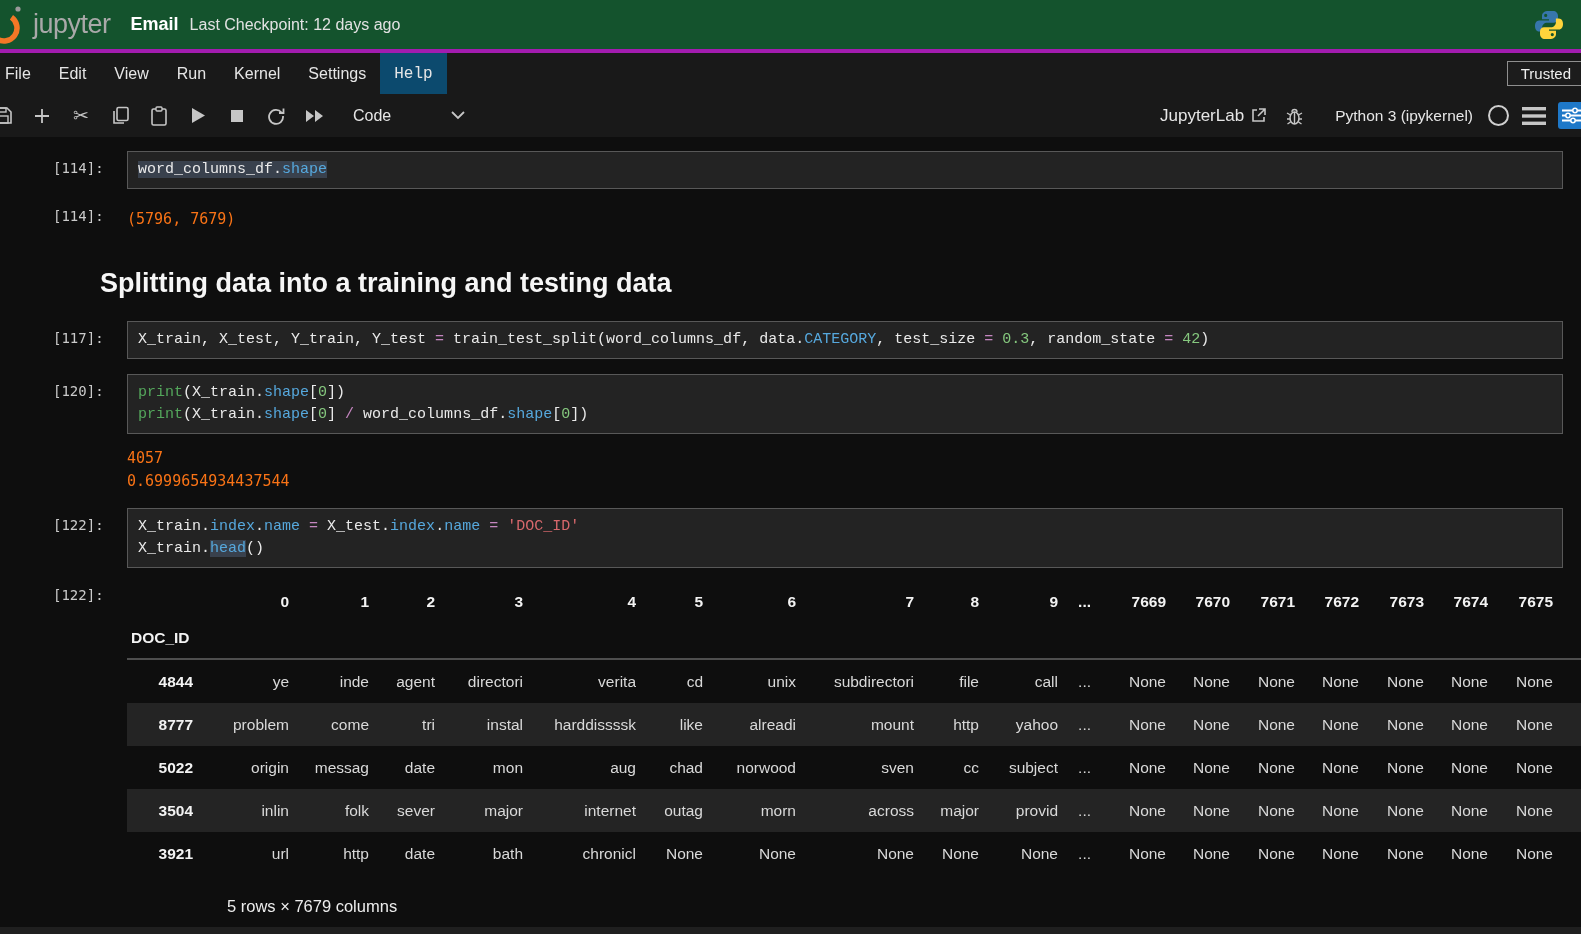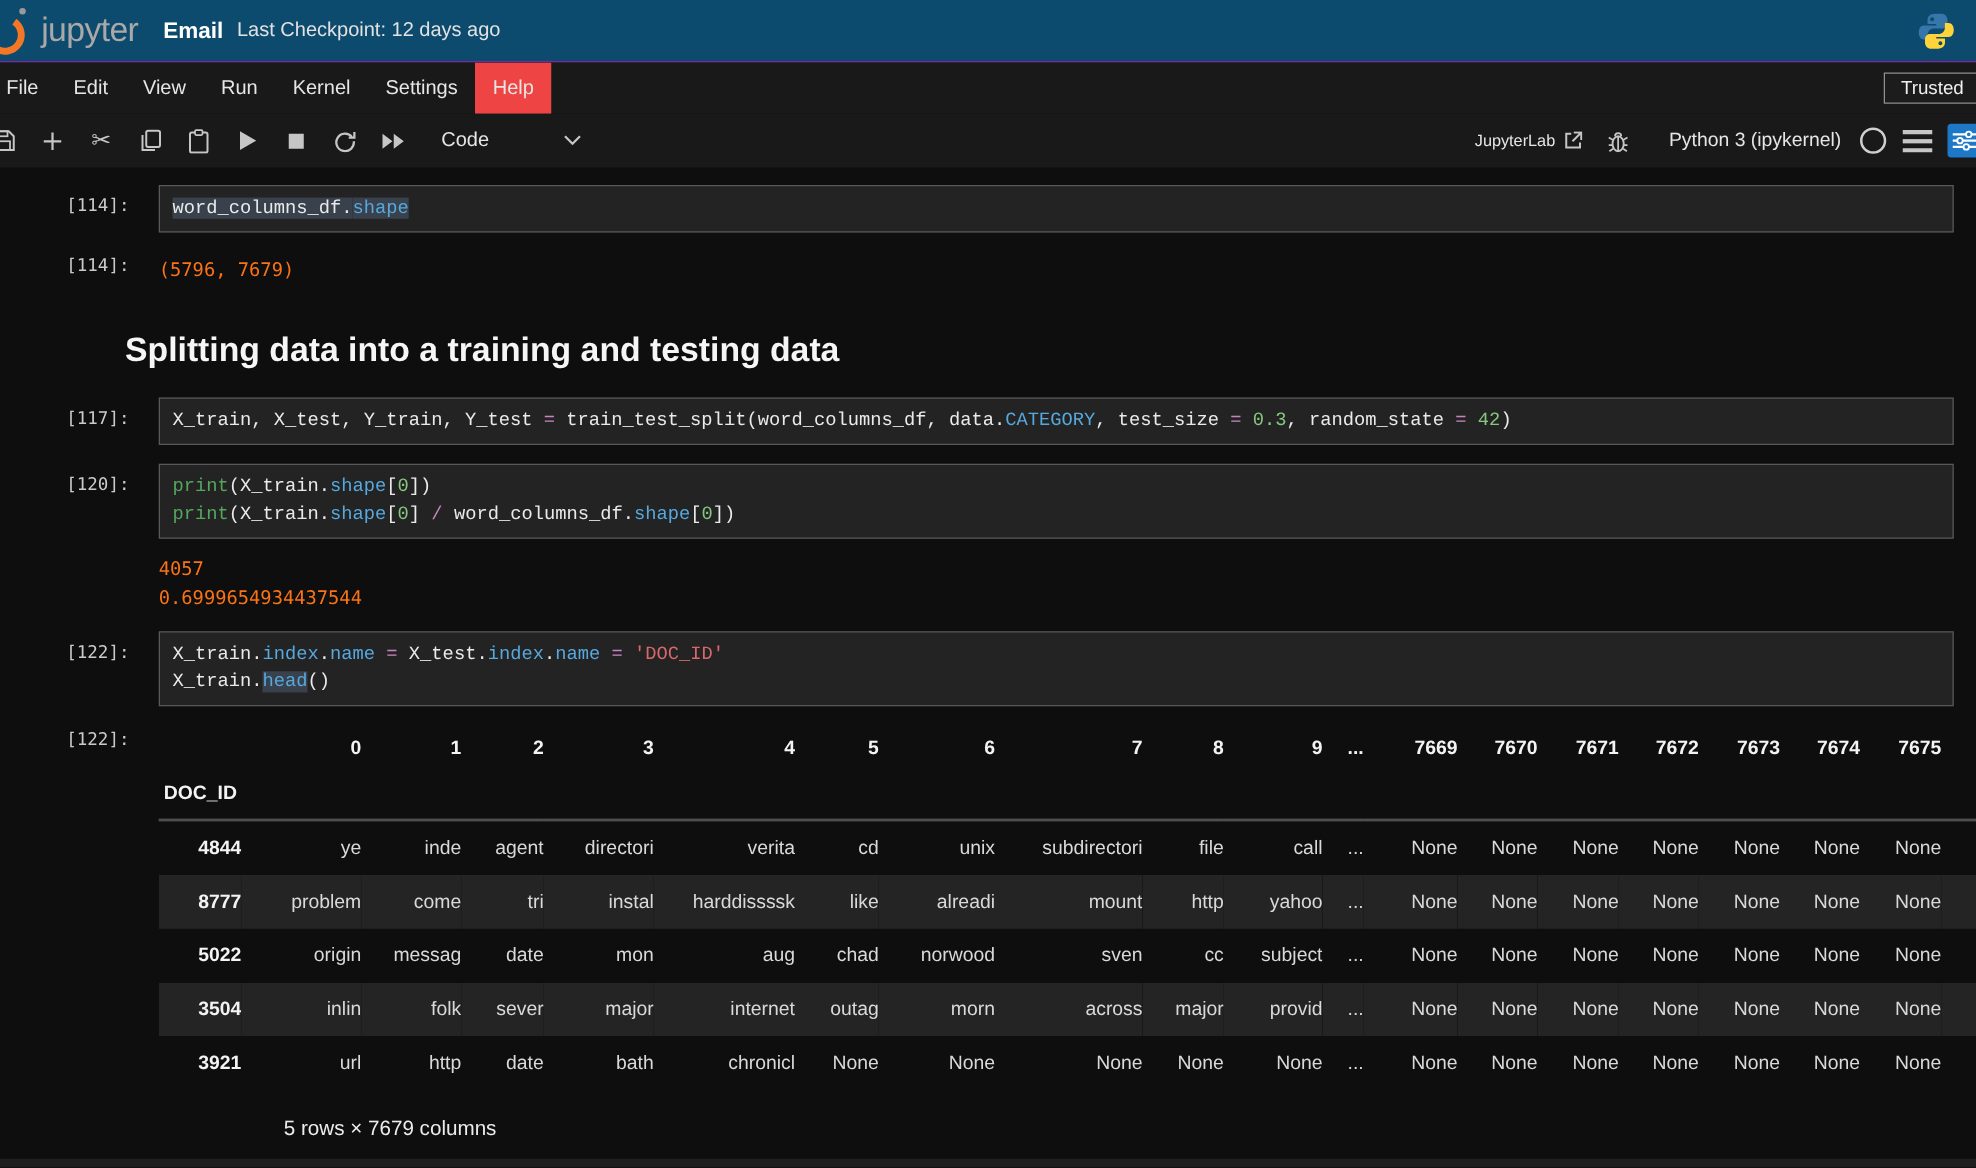--- a/index.html
+++ b/index.html
@@ -1,47 +1,47 @@
 <!DOCTYPE html>
 <html><head>
 <meta charset="utf-8">
 <style>
   html,body{margin:0;padding:0;background:#0e0e0e;}
   body{width:1581px;height:934px;overflow:hidden;position:relative;
        font-family:"Liberation Sans",sans-serif;-webkit-font-smoothing:antialiased;}
 
   
-  .topbar{height:49px;background:#0c4a6e;border-bottom:1px solid #a21caf;
+  .topbar{height:49px;background:#14532d;border-bottom:4px solid #a21caf;
           display:flex;align-items:center;overflow:hidden;}
   .logo-wrap{display:flex;align-items:center;margin-left:-13px;flex:none;}
   .logo-text{font-size:27px;color:#a9a9a9;letter-spacing:-0.5px;margin-left:4px;}
   .nb-title{font-size:18px;font-weight:700;color:#ffffff;margin-left:20px;}
   .checkpoint{font-size:16px;color:#e2e2e2;margin-left:11px;}
   .topbar-spacer{flex:1;}
   .py-logo{margin-right:16px;flex:none;}
 
   
   .menubar{height:41px;background:#191919;display:flex;align-items:stretch;overflow:hidden;}
   .menu-item{font-size:16px;color:#e6e6e6;padding:0 14px;display:flex;align-items:center;cursor:default;}
   .menu-item:first-child{margin-left:-9px;}
-  .menu-item.active{background:#ef4444;}
+  .menu-item.active{background:#0c4a6e;font-family:Liberation Mono, monospace;}
   .menubar-spacer{flex:1;}
   .trusted-btn{align-self:center;margin-right:-4px;border:1px solid #8f8f8f;background:#1c1c1c;
                color:#efefef;font-size:15px;padding:3px 13px;}
 
   
   .toolbar{height:43px;background:#191919;display:flex;align-items:center;overflow:hidden;}
   .tb-btn{width:30px;height:30px;display:flex;align-items:center;justify-content:center;
           flex:none;margin-right:9px;}
   .tb-btn svg{display:block;}
   .scissors-glyph{font-size:19px;color:#c6c6c6;line-height:1;}
   .cell-type{font-size:16px;color:#e6e6e6;margin:0 0 0 14px;}
   .tb-chevron{margin-left:52px;}
   .toolbar-spacer{flex:1;}
-  .jl-link{display:flex;align-items:center;color:#e6e6e6;font-size:13px;gap:7px;margin-right:20px;}
+  .jl-link{display:flex;align-items:center;color:#e6e6e6;font-size:17px;gap:7px;margin-right:20px;}
   .kernel-name{font-size:15.5px;color:#e6e6e6;margin:0 14px 0 20px;}
   .tb-right-btn{display:flex;align-items:center;justify-content:center;flex:none;margin-right:12px;}
   .sliders-btn{width:27px;height:27px;background:#1e78c8;border-radius:3px;margin-right:-4px;
                display:flex;align-items:center;justify-content:center;}
 
   
   .content{padding-top:7px;}
   .cellrow{display:flex;align-items:flex-start;padding-left:31px;}
   .prompt{flex:0 0 96px;box-sizing:border-box;padding:9px 0 0 22px;
           font-family:"DejaVu Sans Mono",monospace;font-size:14px;color:#cacaca;}

